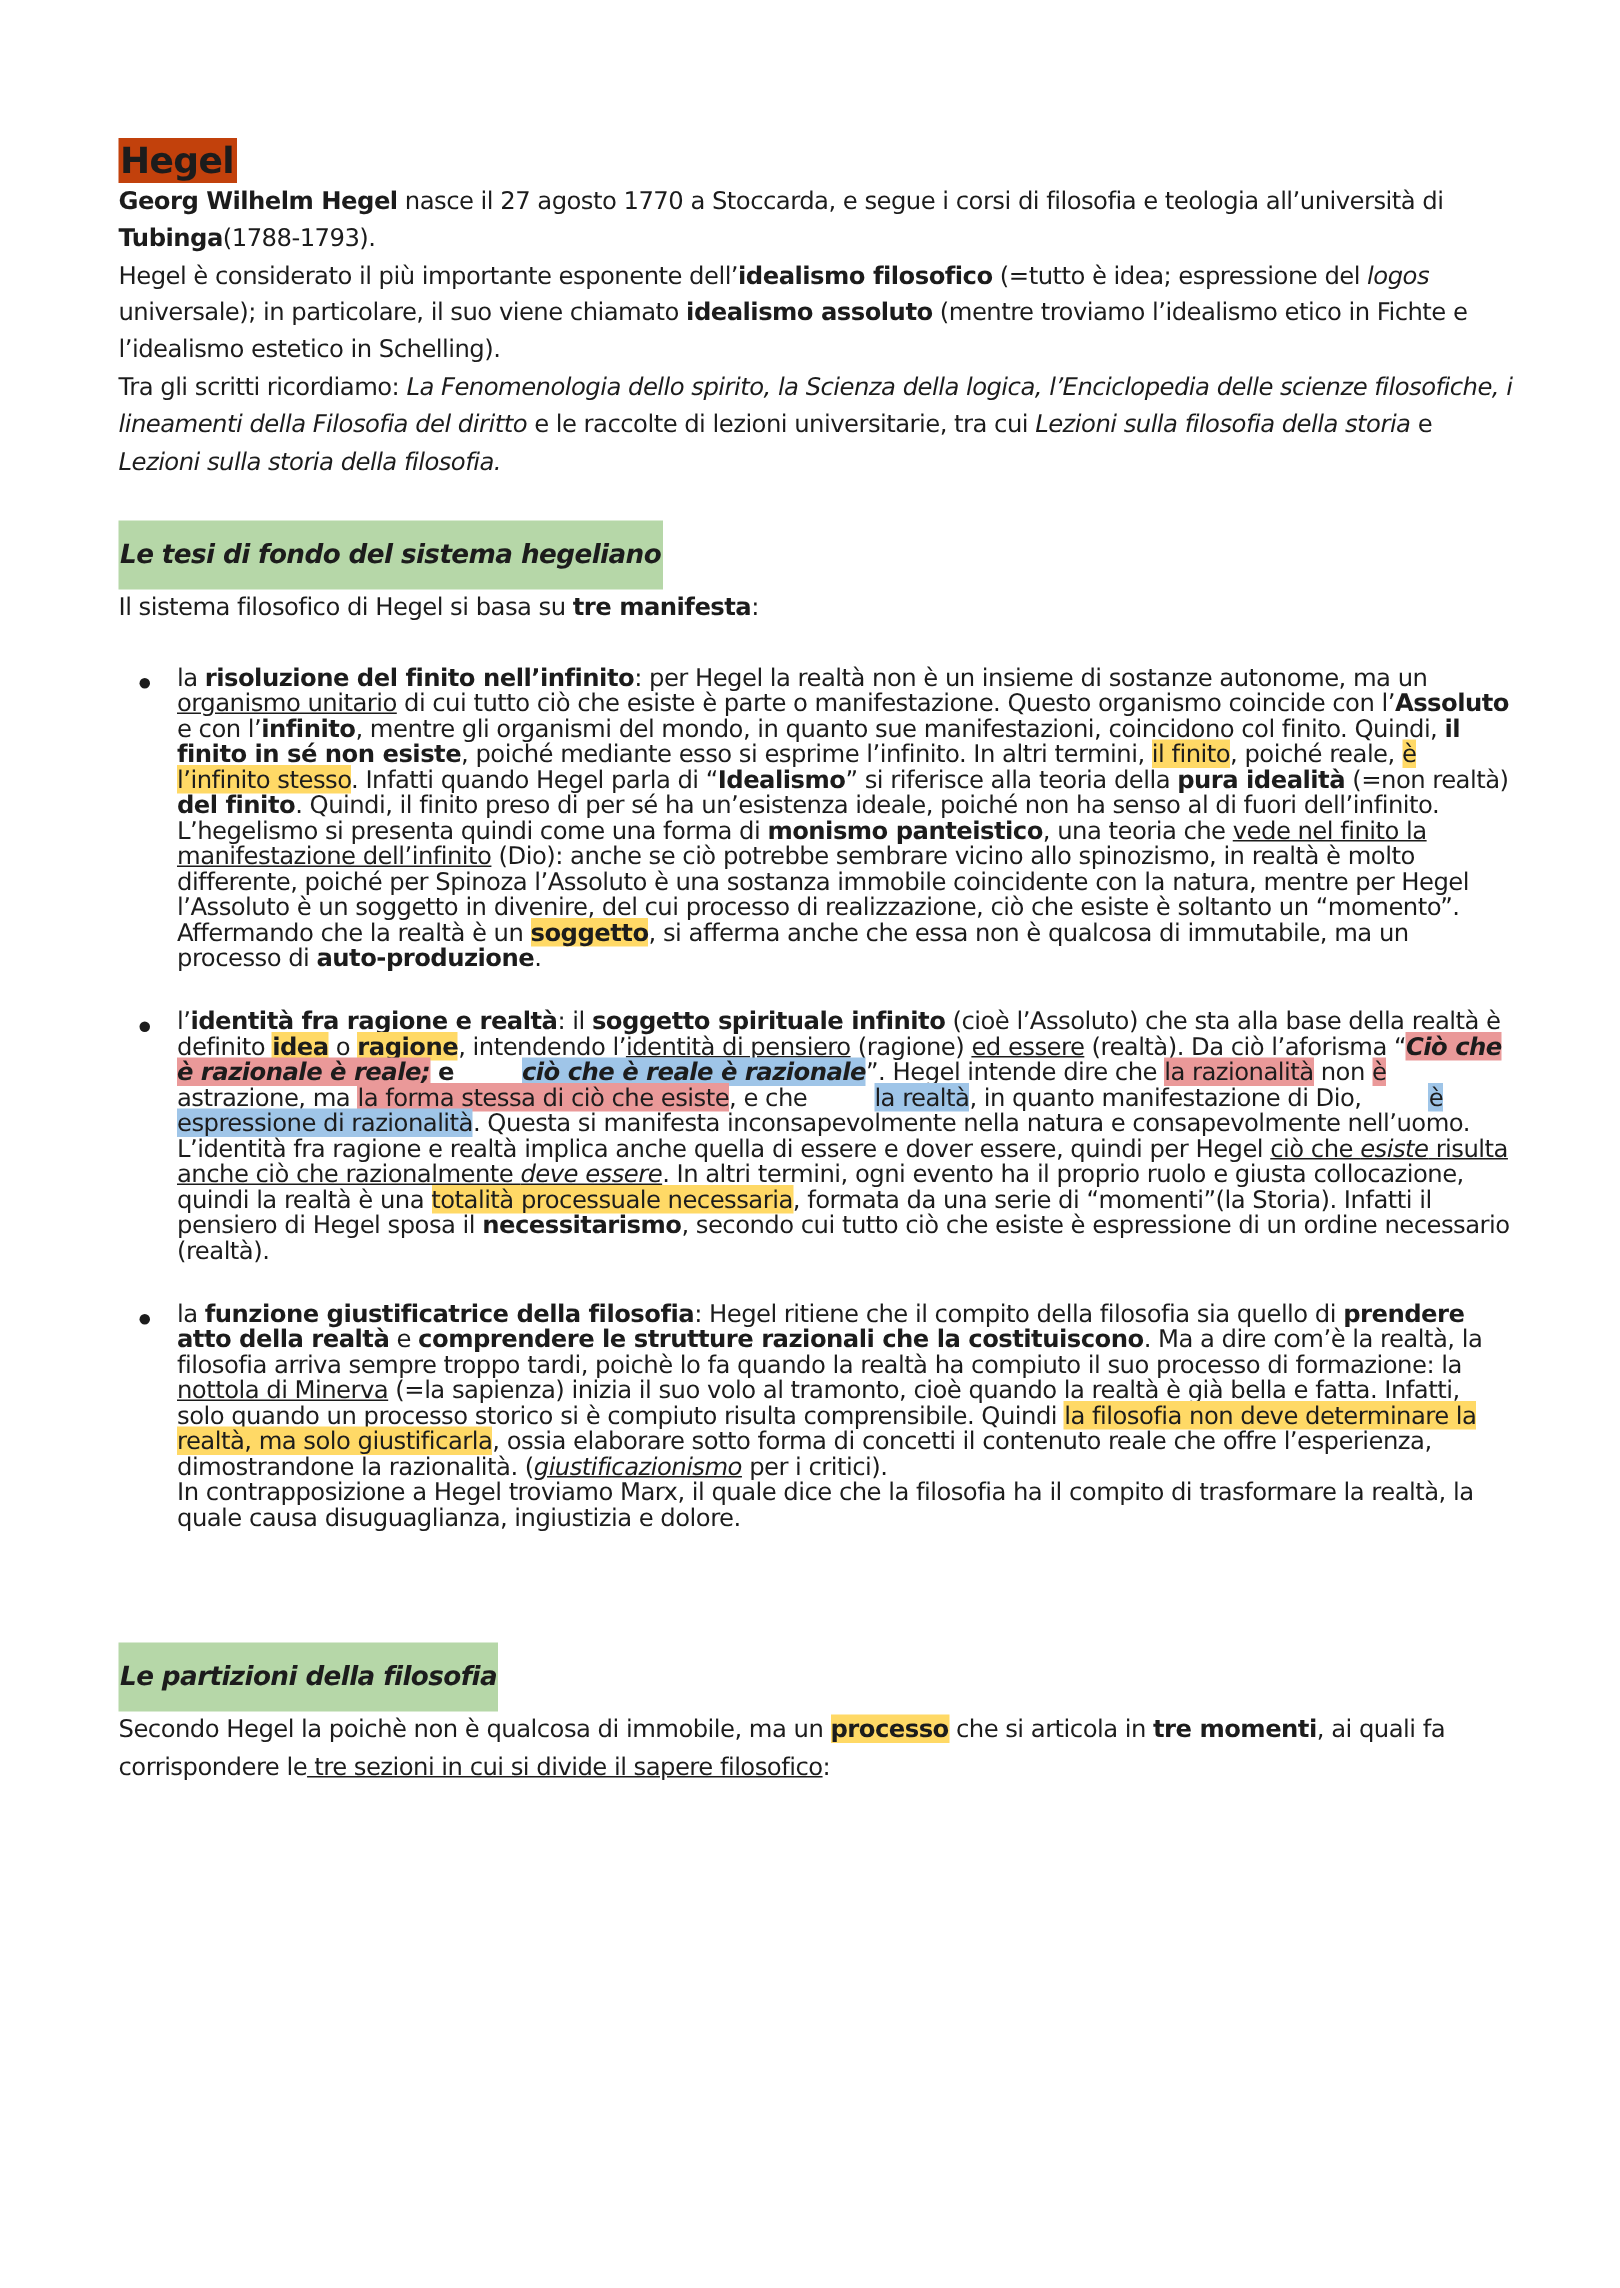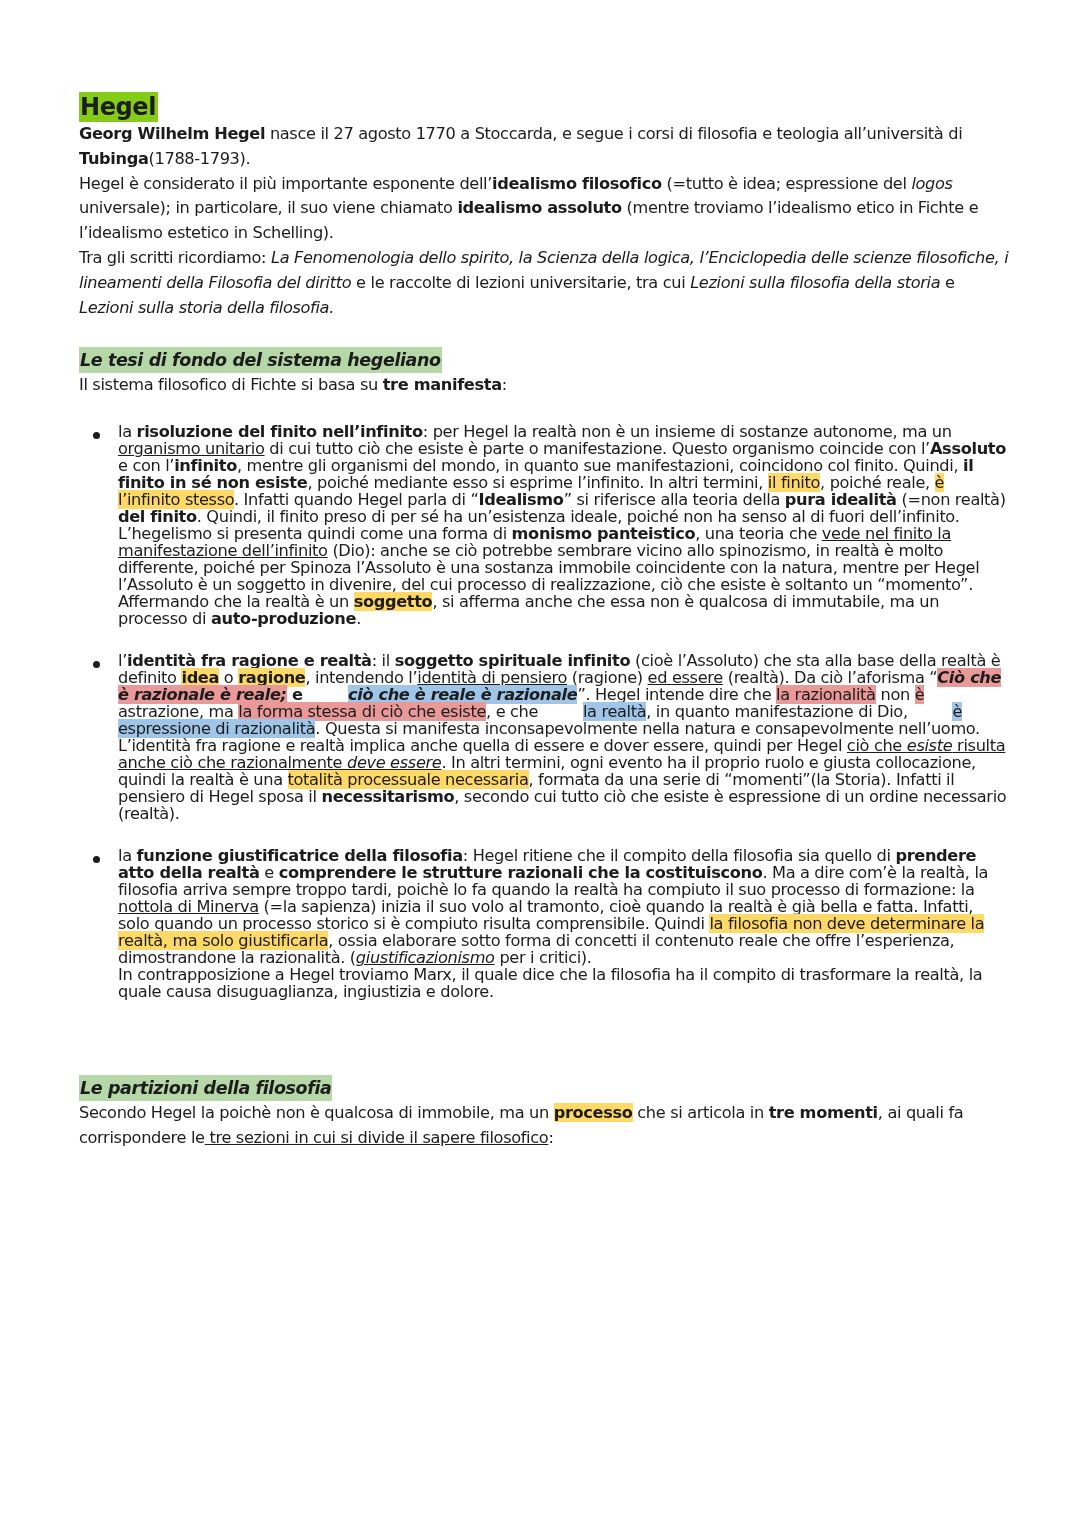--- a/index.html
+++ b/index.html
@@ -6,25 +6,25 @@
   body {
     width: 1080px; height: 1525px; position: relative; overflow: hidden;
     font-family: "DejaVu Sans", sans-serif;
     color: #1c1c1c;
     font-size: 16.2px;
     letter-spacing: -0.35px;
   }
   .page { position: absolute; left: 79px; top: 92px; width: 930px; }
   .h1 {
     display: inline-block; font-size: 24px; font-weight: bold; line-height: 30px;
-    background: #84cc16; padding: 0 2px 0 1px; margin: 0; letter-spacing: -0.4px;
+    background: #c2410c; padding: 0 2px 0 1px; margin: 0; letter-spacing: -0.4px;
   }
   .h2 {
     display: inline-block; font-size: 17.5px; font-weight: bold; font-style: italic;
-    background: #b6d7a8; line-height: 26px; padding: 0 1px; letter-spacing: -0.4px;
+    background: #b6d7a8; line-height: 26px; padding: 10px 1px; letter-spacing: -0.4px;
   }
   p { margin: 0; line-height: 24.8px; }
   b { font-weight: bold; }
   .u { text-decoration: underline; }
   .y { background: #ffd966; }
   .r { background: #ea9999; }
   .bl { background: #9fc5e8; margin-left: 40px; }
   ul { list-style: none; margin: 0; padding: 0; }
   li { position: relative; padding-left: 39px; line-height: 17px; }
   li .bullet {
@@ -44,21 +44,21 @@
 
   <p><b>Georg Wilhelm Hegel</b><span> nasce il 27 agosto 1770 a Stoccarda, e segue i corsi di filosofia e teologia all’università di </span><b>Tubinga</b><span>(1788-1793).</span></p>
 
   <p><span>Hegel è considerato il più importante esponente dell’</span><b>idealismo filosofico</b><span> (=tutto è idea; espressione del </span><i>logos</i><span> universale); in particolare, il suo viene chiamato </span><b>idealismo assoluto</b><span> (mentre troviamo l’idealismo etico in Fichte e l’idealismo estetico in Schelling).</span></p>
 
   <p><span>Tra gli scritti ricordiamo: </span><i>La Fenomenologia dello spirito, la Scienza della logica, l’Enciclopedia delle scienze filosofiche, i lineamenti della Filosofia del diritto</i><span> e le raccolte di lezioni universitarie, tra cui </span><i>Lezioni sulla filosofia della storia</i><span> e </span><i>Lezioni sulla storia della filosofia.</i></p>
 
   <div class="gap-m"></div>
 
   <div class="h2">Le tesi di fondo del sistema hegeliano</div>
-  <p><span>Il sistema filosofico di Fichte si basa su </span><b>tre manifesta</b><span>:</span></p>
+  <p><span>Il sistema filosofico di Hegel si basa su </span><b>tre manifesta</b><span>:</span></p>
 
   <div class="gap-s"></div>
 
   <ul>
     <li><span class="bullet"></span><span>la </span><b>risoluzione del finito nell’infinito</b><span>: per Hegel la realtà non è un insieme di sostanze autonome, ma un </span><span class="u">organismo unitario</span><span> di cui tutto ciò che esiste è parte o manifestazione. Questo organismo coincide con l’</span><b>Assoluto</b><span> e con l’</span><b>infinito</b><span>, mentre gli organismi del mondo, in quanto sue manifestazioni, coincidono col finito. Quindi, </span><b>il finito in sé non esiste</b><span>, poiché mediante esso si esprime l’infinito. In altri termini, </span><span class="y">il finito</span><span>, poiché reale, </span><span class="y">è l’infinito stesso</span><span>. Infatti quando Hegel parla di “</span><b>Idealismo</b><span>” si riferisce alla teoria della </span><b>pura idealità</b><span> (=non realtà) </span><b>del finito</b><span>. Quindi, il finito preso di per sé ha un’esistenza ideale, poiché non ha senso al di fuori dell’infinito. L’hegelismo si presenta quindi come una forma di </span><b>monismo panteistico</b><span>, una teoria che </span><span class="u">vede nel finito la manifestazione dell’infinito</span><span> (Dio): anche se ciò potrebbe sembrare vicino allo spinozismo, in realtà è molto differente, poiché per Spinoza l’Assoluto è una sostanza immobile coincidente con la natura, mentre per Hegel l’Assoluto è un soggetto in divenire, del cui processo di realizzazione, ciò che esiste è soltanto un “momento”. Affermando che la realtà è un </span><b class="y">soggetto</b><span>, si afferma anche che essa non è qualcosa di immutabile, ma un processo di </span><b>auto-produzione</b><span>.</span></li>
 
     <li style="height:25px"></li>
 
     <li><span class="bullet"></span><span>l’</span><b>identità fra ragione e realtà</b><span>: il </span><b>soggetto spirituale infinito</b><span> (cioè l’Assoluto) che sta alla base della realtà è definito </span><b class="y">idea</b><span> o </span><b class="y">ragione</b><span>, intendendo l’</span><span class="u">identità di pensiero</span><span> (ragione) </span><span class="u">ed essere</span><span> (realtà). Da ciò l’aforisma “</span><b class="r" style="font-style:italic">Ciò che è razionale è reale;</b><b> e </b><b class="bl" style="font-style:italic">ciò che è reale è razionale</b><span>”. Hegel intende dire che </span><span class="r">la razionalità</span><span> non </span><span class="r">è</span><span> astrazione, ma </span><span class="r">la forma stessa di ciò che esiste</span><span>, e che </span><span class="bl">la realtà</span><span>, in quanto manifestazione di Dio, </span><span class="bl">è espressione di razionalità</span><span>. Questa si manifesta inconsapevolmente nella natura e consapevolmente nell’uomo. L’identità fra ragione e realtà implica anche quella di essere e dover essere, quindi per Hegel </span><span class="u">ciò che </span><i class="u">esiste</i><span class="u"> risulta anche ciò che razionalmente </span><i class="u">deve essere</i><span>. In altri termini, ogni evento ha il proprio ruolo e giusta collocazione, quindi la realtà è una </span><span class="y">totalità processuale necessaria</span><span>, formata da una serie di “momenti”(la Storia). Infatti il pensiero di Hegel sposa il </span><b>necessitarismo</b><span>, secondo cui tutto ciò che esiste è espressione di un ordine necessario (realtà).</span></li>
 

